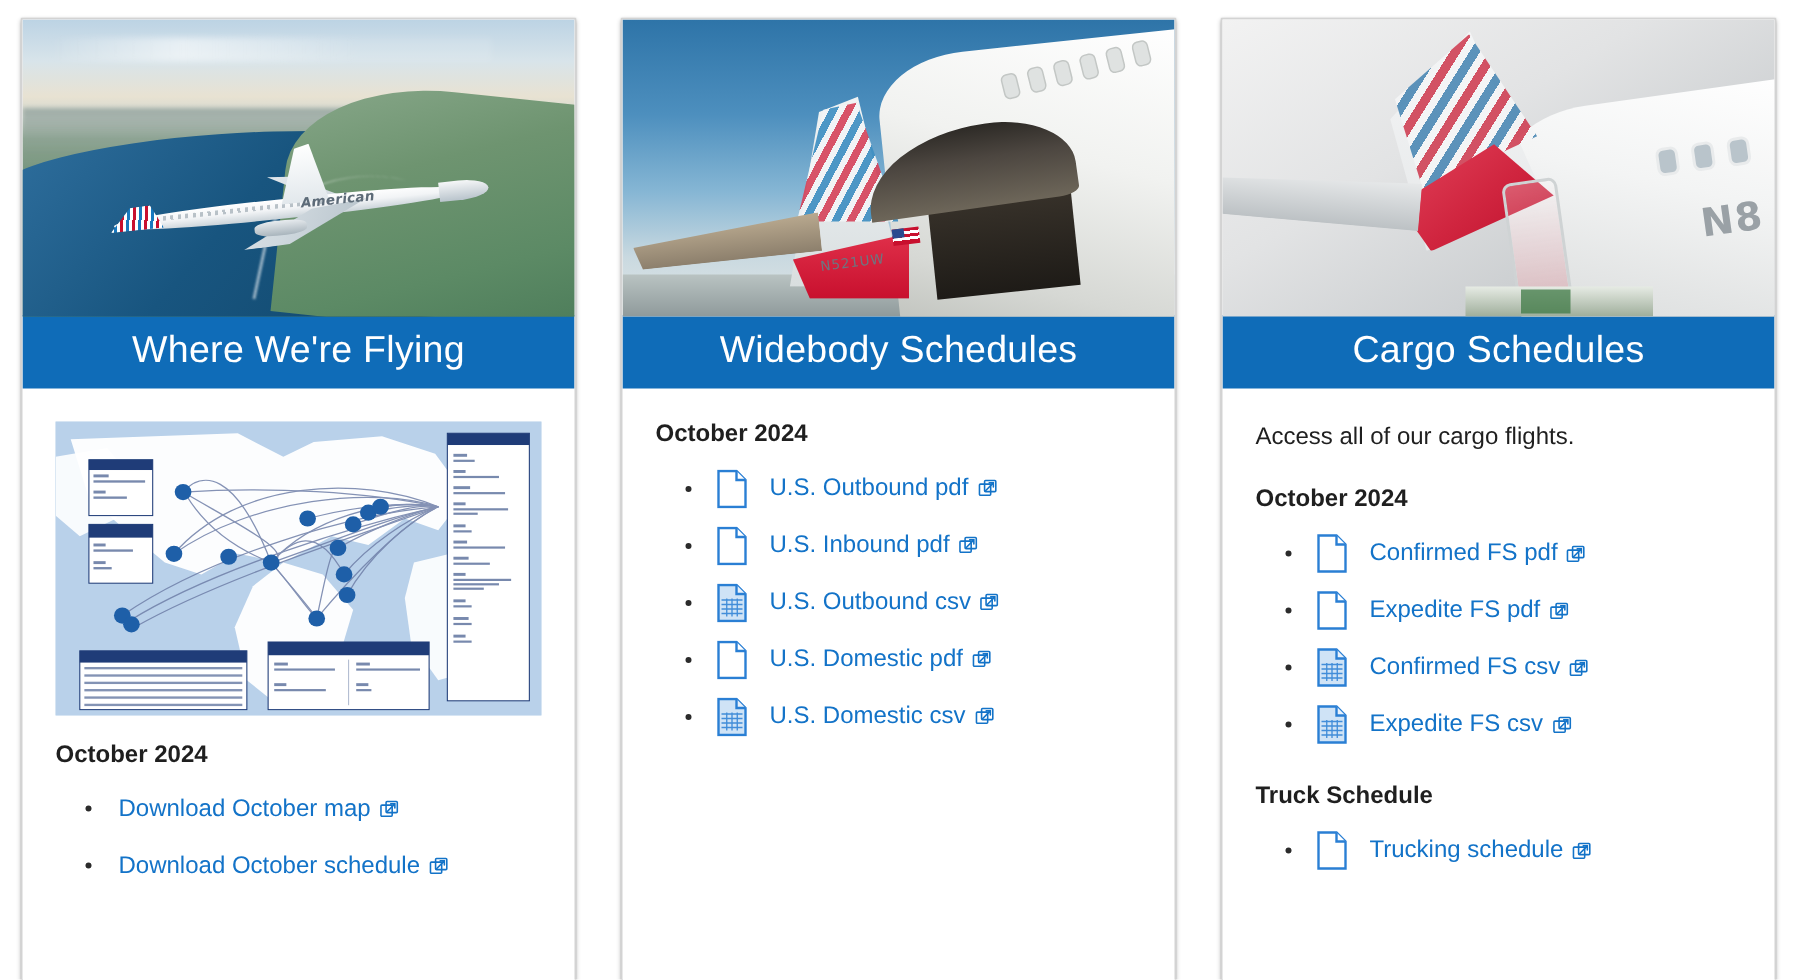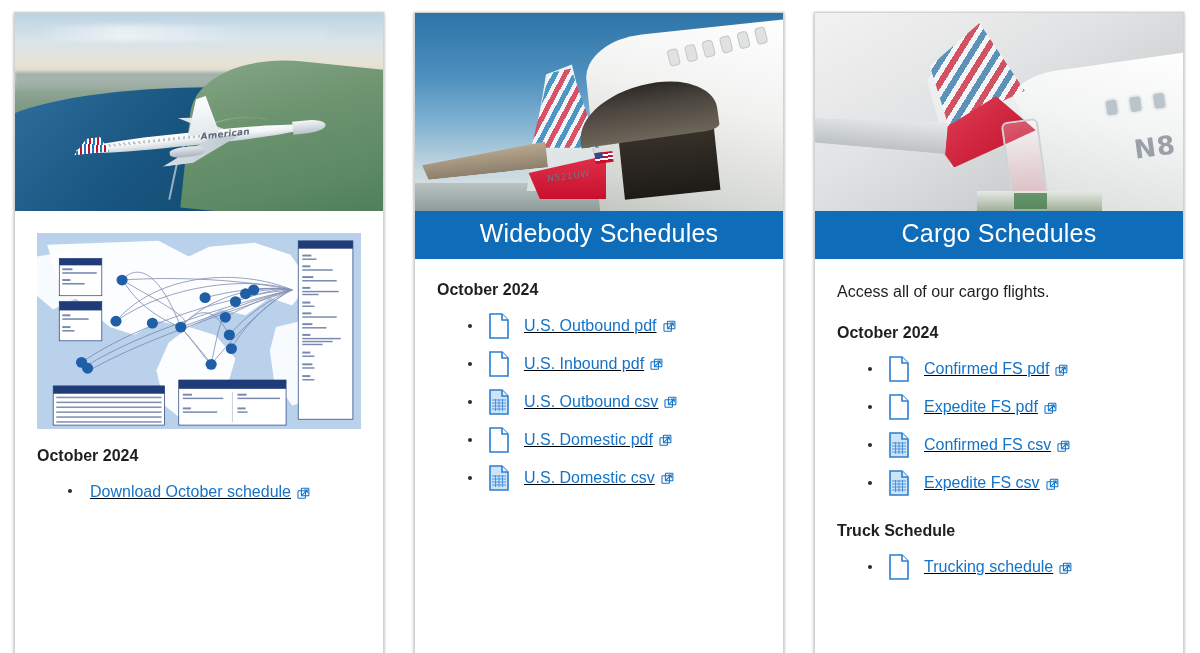--- a/index.html
+++ b/index.html
@@ -406,23 +406,22 @@
   .section-label {
     font-size: 16px;
     font-weight: bold;
     color: #1f1f1f;
     margin: 0 0 14px 0;
   }
   .section-label.spaced { margin-top: 26px; }
 
   ul.links {
     list-style: none;
-    margin: 11px;
+    margin: 0;
     padding: 0 0 0 20px;
-    text-decoration: underline;
   }
   ul.links li {
     position: relative;
     display: flex;
     align-items: center;
     min-height: 26px;
     margin-bottom: 12px;
     padding-left: 20px;
   }
   ul.links li::before {
@@ -491,20 +490,21 @@
           <div class="nose"></div>
           <div class="windows"></div>
           <div class="tail-fin"></div>
           <div class="tail-stripes"></div>
           <div class="wing-main"></div>
           <div class="engine"></div>
           <div class="titles">American</div>
         </div>
       </div>
 
+      <div class="card-title">Where We're Flying</div>
 
       <div class="card-body">
 
         <div class="map-wrap">
           <svg viewBox="0 0 320 200" preserveAspectRatio="none">
             <rect x="0" y="0" width="320" height="200" fill="#b9d1ea"></rect>
 
             <path d="M10,12 L120,8 L150,24 L170,14 L215,10 L250,22 L270,50 L252,74 L230,66 L206,84 L182,78 L150,96 L120,90 L96,104 L72,96 L44,72 L22,52 Z" fill="#ffffff" opacity="0.95"></path>
             <path d="M150,96 L176,104 L196,128 L188,156 L170,182 L150,196 L126,176 L118,140 L130,112 Z" fill="#ffffff" opacity="0.95"></path>
             <path d="M0,24 L34,18 L52,40 L40,66 L16,78 L0,64 Z" fill="#ffffff" opacity="0.9"></path>
@@ -635,20 +635,30 @@
                 <rect x="19" y="192" width="104" height="1.6"></rect>
               </g>
             </g>
           </svg>
         </div>
 
         <div class="section-label">October 2024</div>
 
         <ul class="links plain">
           <li>
+            <a class="link-text" href="#">Download October map</a>
+            <span class="ext-icon">
+              <svg viewBox="0 0 16 16" width="13" height="13" fill="none" stroke="#1373c8" stroke-width="1.3">
+                <rect x="1.2" y="4.6" width="9.2" height="9.2" rx="0.8"></rect>
+                <rect x="5.4" y="1.6" width="9.2" height="9.2" rx="0.8"></rect>
+                <path d="M6.2 10 L12.4 3.8 M9.2 3.6 L12.6 3.6 L12.6 7" stroke-linecap="round"></path>
+              </svg>
+            </span>
+          </li>
+          <li>
             <a class="link-text" href="#">Download October schedule</a>
             <span class="ext-icon">
               <svg viewBox="0 0 16 16" width="13" height="13" fill="none" stroke="#1373c8" stroke-width="1.3">
                 <rect x="1.2" y="4.6" width="9.2" height="9.2" rx="0.8"></rect>
                 <rect x="5.4" y="1.6" width="9.2" height="9.2" rx="0.8"></rect>
                 <path d="M6.2 10 L12.4 3.8 M9.2 3.6 L12.6 3.6 L12.6 7" stroke-linecap="round"></path>
               </svg>
             </span>
           </li>
         </ul>

